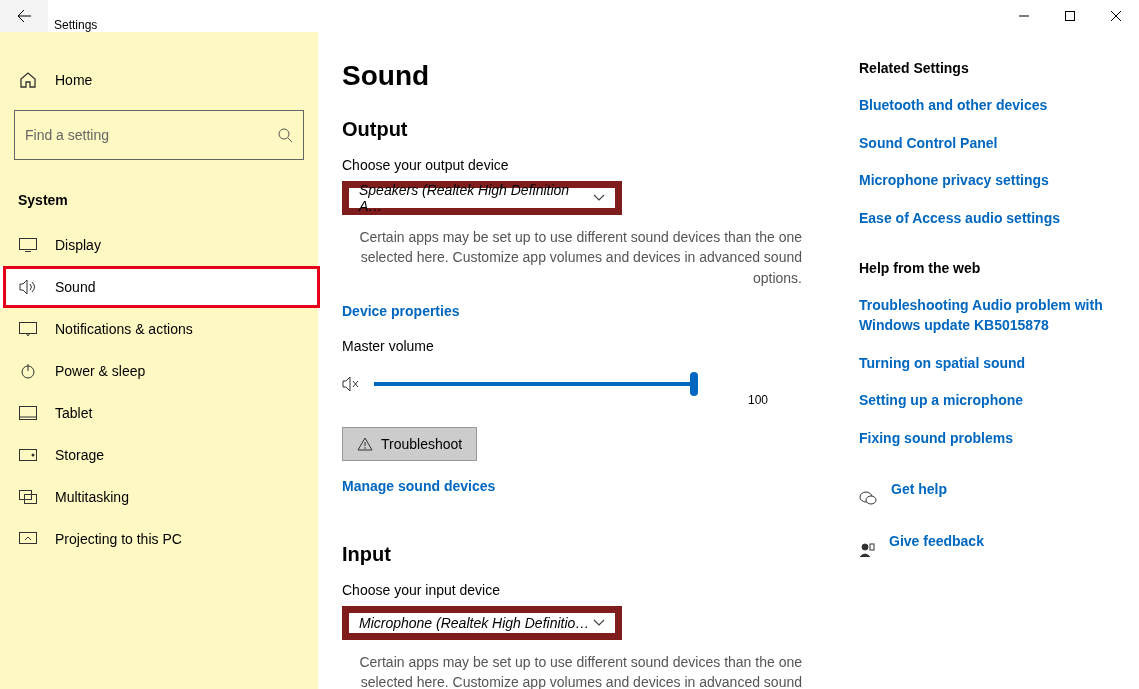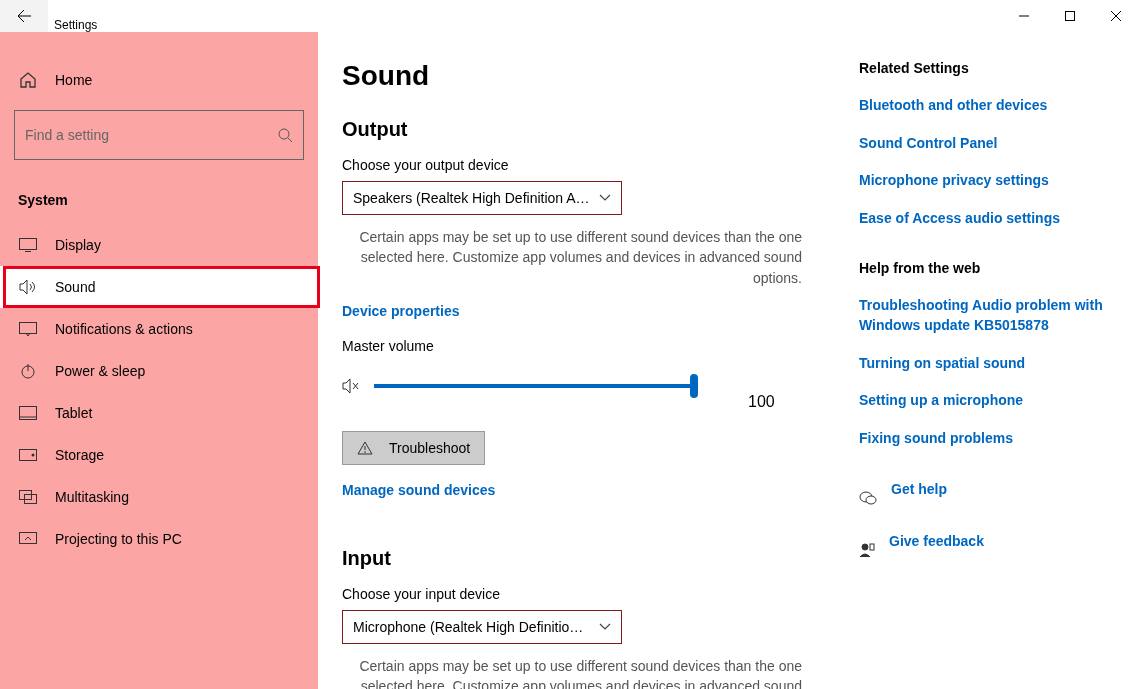--- a/index.html
+++ b/index.html
@@ -3,51 +3,51 @@
 <meta charset="utf-8">
 <style>
   * { box-sizing: border-box; margin: 0; padding: 0; font-family: "Segoe UI", Arial, sans-serif; }
   body { width: 1139px; height: 689px; overflow: hidden; background: #fff; color: #000; }
   .title-bar { height: 32px; display: flex; align-items: flex-end; }
   .title-bar .back { width: 48px; height: 32px; display:flex; align-items:center; justify-content:center; background:#f3f3f3;}
   .title-bar .title-text { font-size: 12px; padding-left: 6px; padding-top: 4px; flex: 1; }
   .win-controls { display: flex; height: 32px; }
   .win-controls .wc { width: 46px; height: 32px; display:flex; align-items:center; justify-content:center; font-size:13px; }
   .app { display:flex; width: 1139px; height: 657px; }
-  .sidebar { width: 318px; background:#fca5a5; display:flex; flex-direction:column; padding-top: 4px; }
+  .sidebar { width: 318px; background:#fef9c3; display:flex; flex-direction:column; padding-top: 4px; }
   .sidebar .home-row, .sidebar .nav-item { display:flex; align-items:center; height:42px; padding-left:18px; font-size:14px; gap:17px; }
   .sidebar .home-row { height:40px; margin-top:24px; margin-bottom:6px; }
   .search-box { margin: 4px 14px 24px 14px; height:50px; border:1px solid #666; display:flex; align-items:center; padding: 0 10px; }
   .search-box input { flex:1; background:transparent; border:none; font-size:14px; outline:none; color:#666; }
   .search-box input::placeholder{color:#666;}
   .search-box .sicon{ color:#555; }
   .section-label { font-weight:700; font-size:14px; padding:8px 0 16px 18px; }
   .nav-item { color:#000; position:relative; }
   .nav-item.selected { background:#fff; }
   .nav-item .highlight { position:absolute; left:3px; top:0; bottom:0; right:-2px; border:3px solid #e6001a; pointer-events:none; }
   .nav-icon { width:20px; display:flex; align-items:center; justify-content:center; color:#333; }
   .content { flex:1; padding: 28px 20px 0 24px; display:flex; flex-direction:row; overflow:hidden; }
   .main { flex:1; max-width:530px; }
   .aside { width:260px; margin-left:8px; }
   h1 { font-weight:600; font-size:28px; margin-bottom:26px; }
   h2 { font-weight:600; font-size:20px; margin-bottom:16px; }
   .label { font-size:14px; margin-bottom:8px; }
-  .select { width:280px; height:34px; border:1px solid #7f1d1d; display:flex; align-items:center; padding:0 10px; font-size:14px; justify-content:space-between; margin-bottom:12px; }
+  .select { width:280px; height:34px; border:7px solid #7f1d1d; display:flex; align-items:center; padding:0 10px; font-size:14px; justify-content:space-between; margin-bottom:12px;font-style:italic; }
   .select .chev { color:#444; }
   .help-text { font-size:14px; color:#555; margin-bottom:14px; line-height:1.45; max-width:460px;text-align:right; }
   .link { color:#0067c0; font-size:14px; cursor:pointer; display:inline-block; text-decoration:none;font-weight:bold;}
   .link-block { margin-bottom:18px; }
   .slider-wrap { display:flex; align-items:center; gap:14px; margin-bottom:20px; }
   .slider-wrap .mute-ico { width:18px; color:#333;}
   .slider-track { position:relative; flex:1; max-width:320px; height:24px; display:flex; align-items:center;}
   .track-bg { height:2px; background:#888; width:100%; position:absolute;}
   .track-fill { height:4px; background:#0067c0; width:100%; position:absolute;}
   .thumb { position:absolute; right:-4px; width:8px; height:24px; background:#0067c0; border-radius:4px;}
-  .vol-val { font-size:16px; margin-left:40px;margin-top:31px; }
-  .btn { height:34px; border:1px solid #999; background:#ccc; display:inline-flex; align-items:center; padding:0 14px; font-size:14px; gap:16px; margin-bottom:16px;justify-content:center;}
+  .vol-val { font-size:12px; margin-left:40px;margin-top:31px; }
+  .btn { height:34px; border:1px solid #999; background:#ccc; display:inline-flex; align-items:center; padding:0 14px; font-size:14px; gap:8px; margin-bottom:16px;justify-content:center;}
   .space-lg{ height:30px;}
   .aside h3 { font-weight:600; font-size:14px; margin-bottom:20px; }
   .aside .link, .aside .link-multi { display:block; margin-bottom:18px; line-height:1.4;}
   .aside .help-sec { margin-top:32px; }
   .aside .irow{ display:flex; align-items:center; gap:14px; margin-bottom:14px;}
   svg { display:block; }
 </style>
 </head>
 <body>
 

